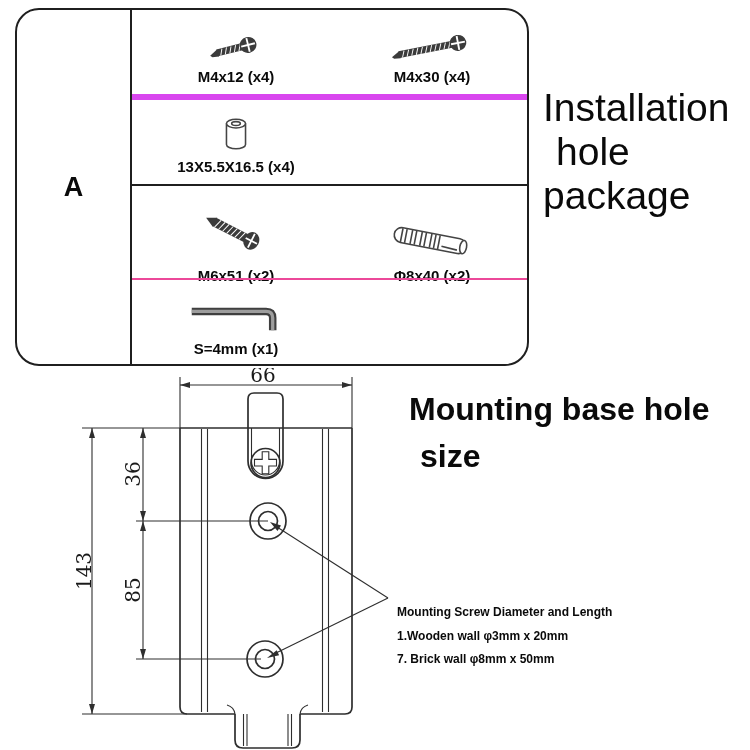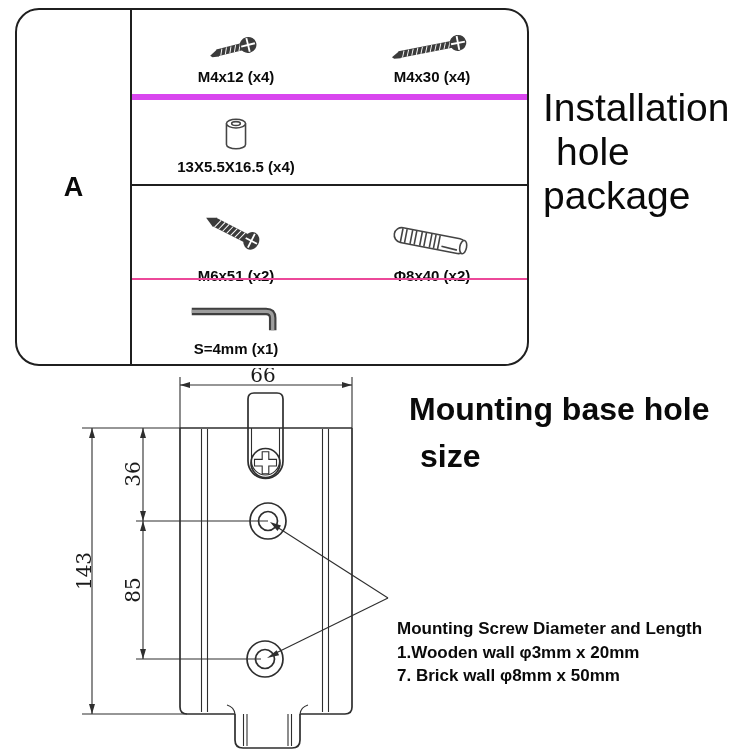--- a/index.html
+++ b/index.html
@@ -27,21 +27,21 @@
   
   .hd-screw{position:absolute;left:543px;top:86px;width:206px;
             font-size:39px;font-weight:normal;line-height:44px;}
   .hd-screw .ind{padding-left:13px;}
   .hd-hole{position:absolute;left:393px;top:386px;width:340px;
            font-size:32px;font-weight:bold;line-height:47px;margin-left:16px;}
   .hd-hole .ind{padding-left:11px;}
 
   
   .notes{position:absolute;left:397px;top:601px;width:340px;
-         font-size:17px;font-weight:bold;line-height:23.5px;white-space:nowrap;margin-top:16px;}
+         font-size:12px;font-weight:bold;line-height:23.5px;white-space:nowrap;}
 
   
   .draw{position:absolute;left:60px;top:368px;}
   .draw .outline{stroke:#2e2e2e;stroke-width:1.7;fill:none;}
   .draw .thin{stroke:#2e2e2e;stroke-width:1.1;fill:none;}
   .draw .arrow{fill:#2e2e2e;stroke:none;}
   .draw text{fill:#1a1a1a;font-family:"DejaVu Serif",serif;font-size:20px;}
 </style>
 </head>
 <body>

